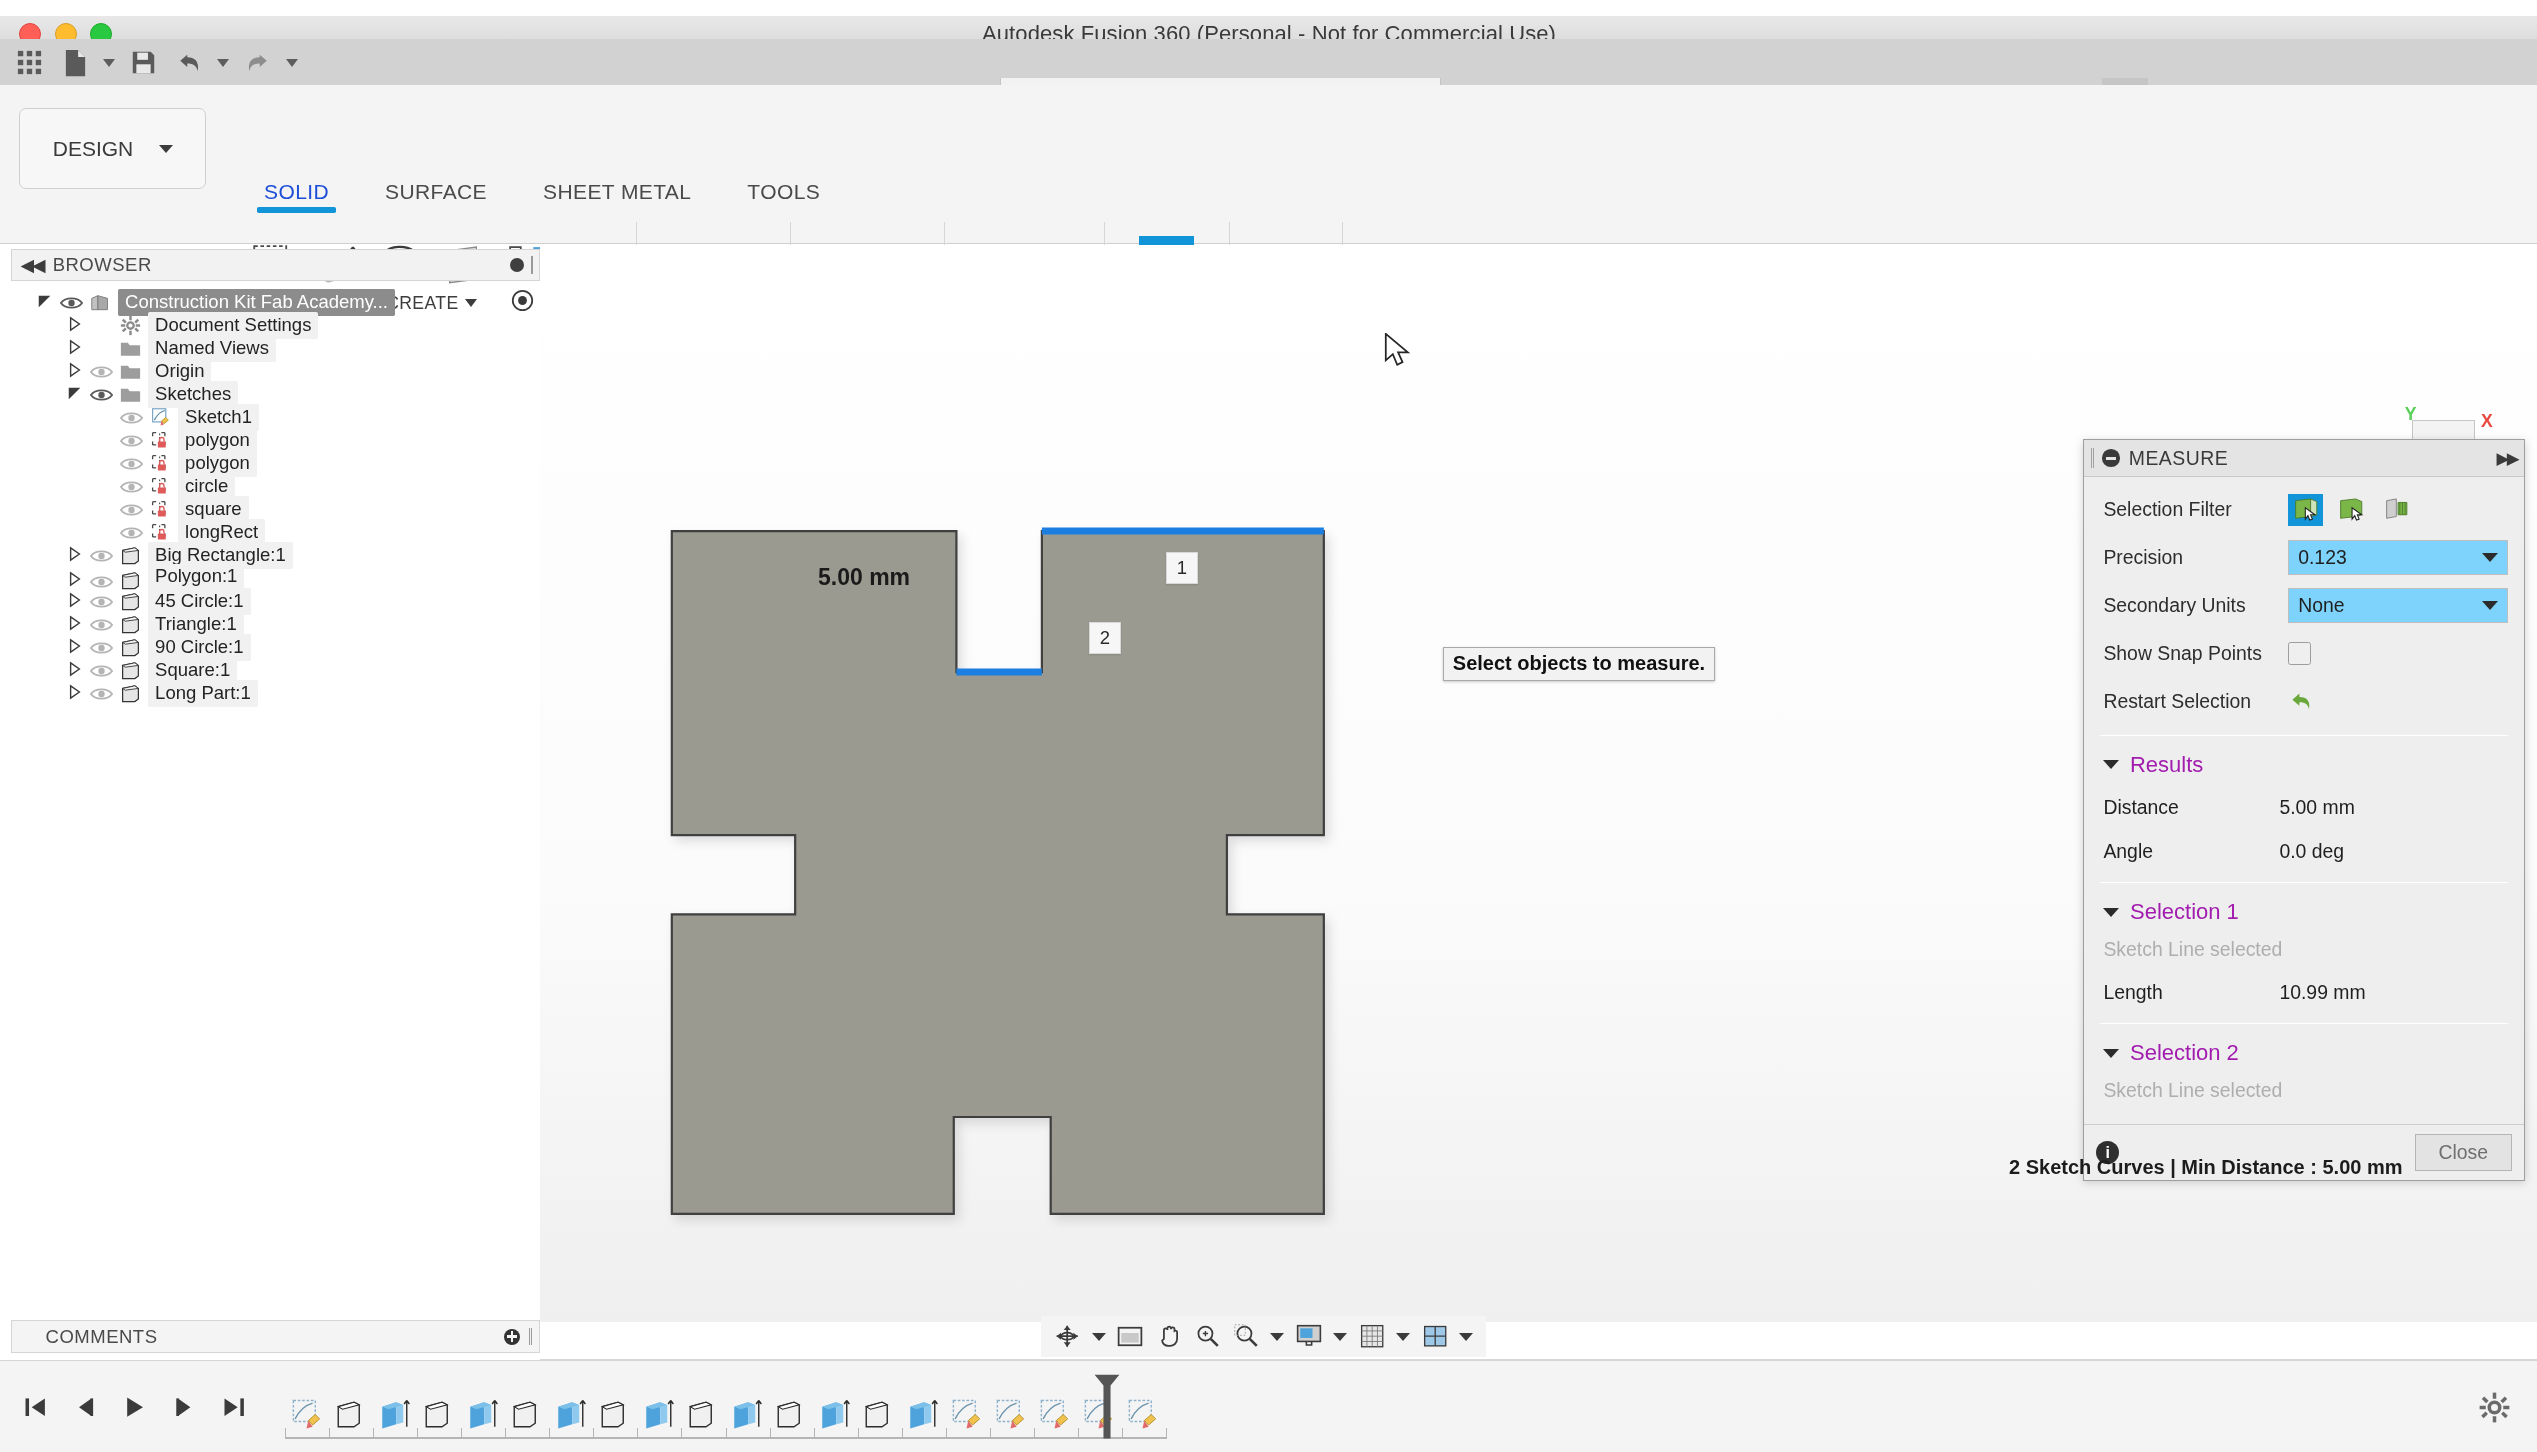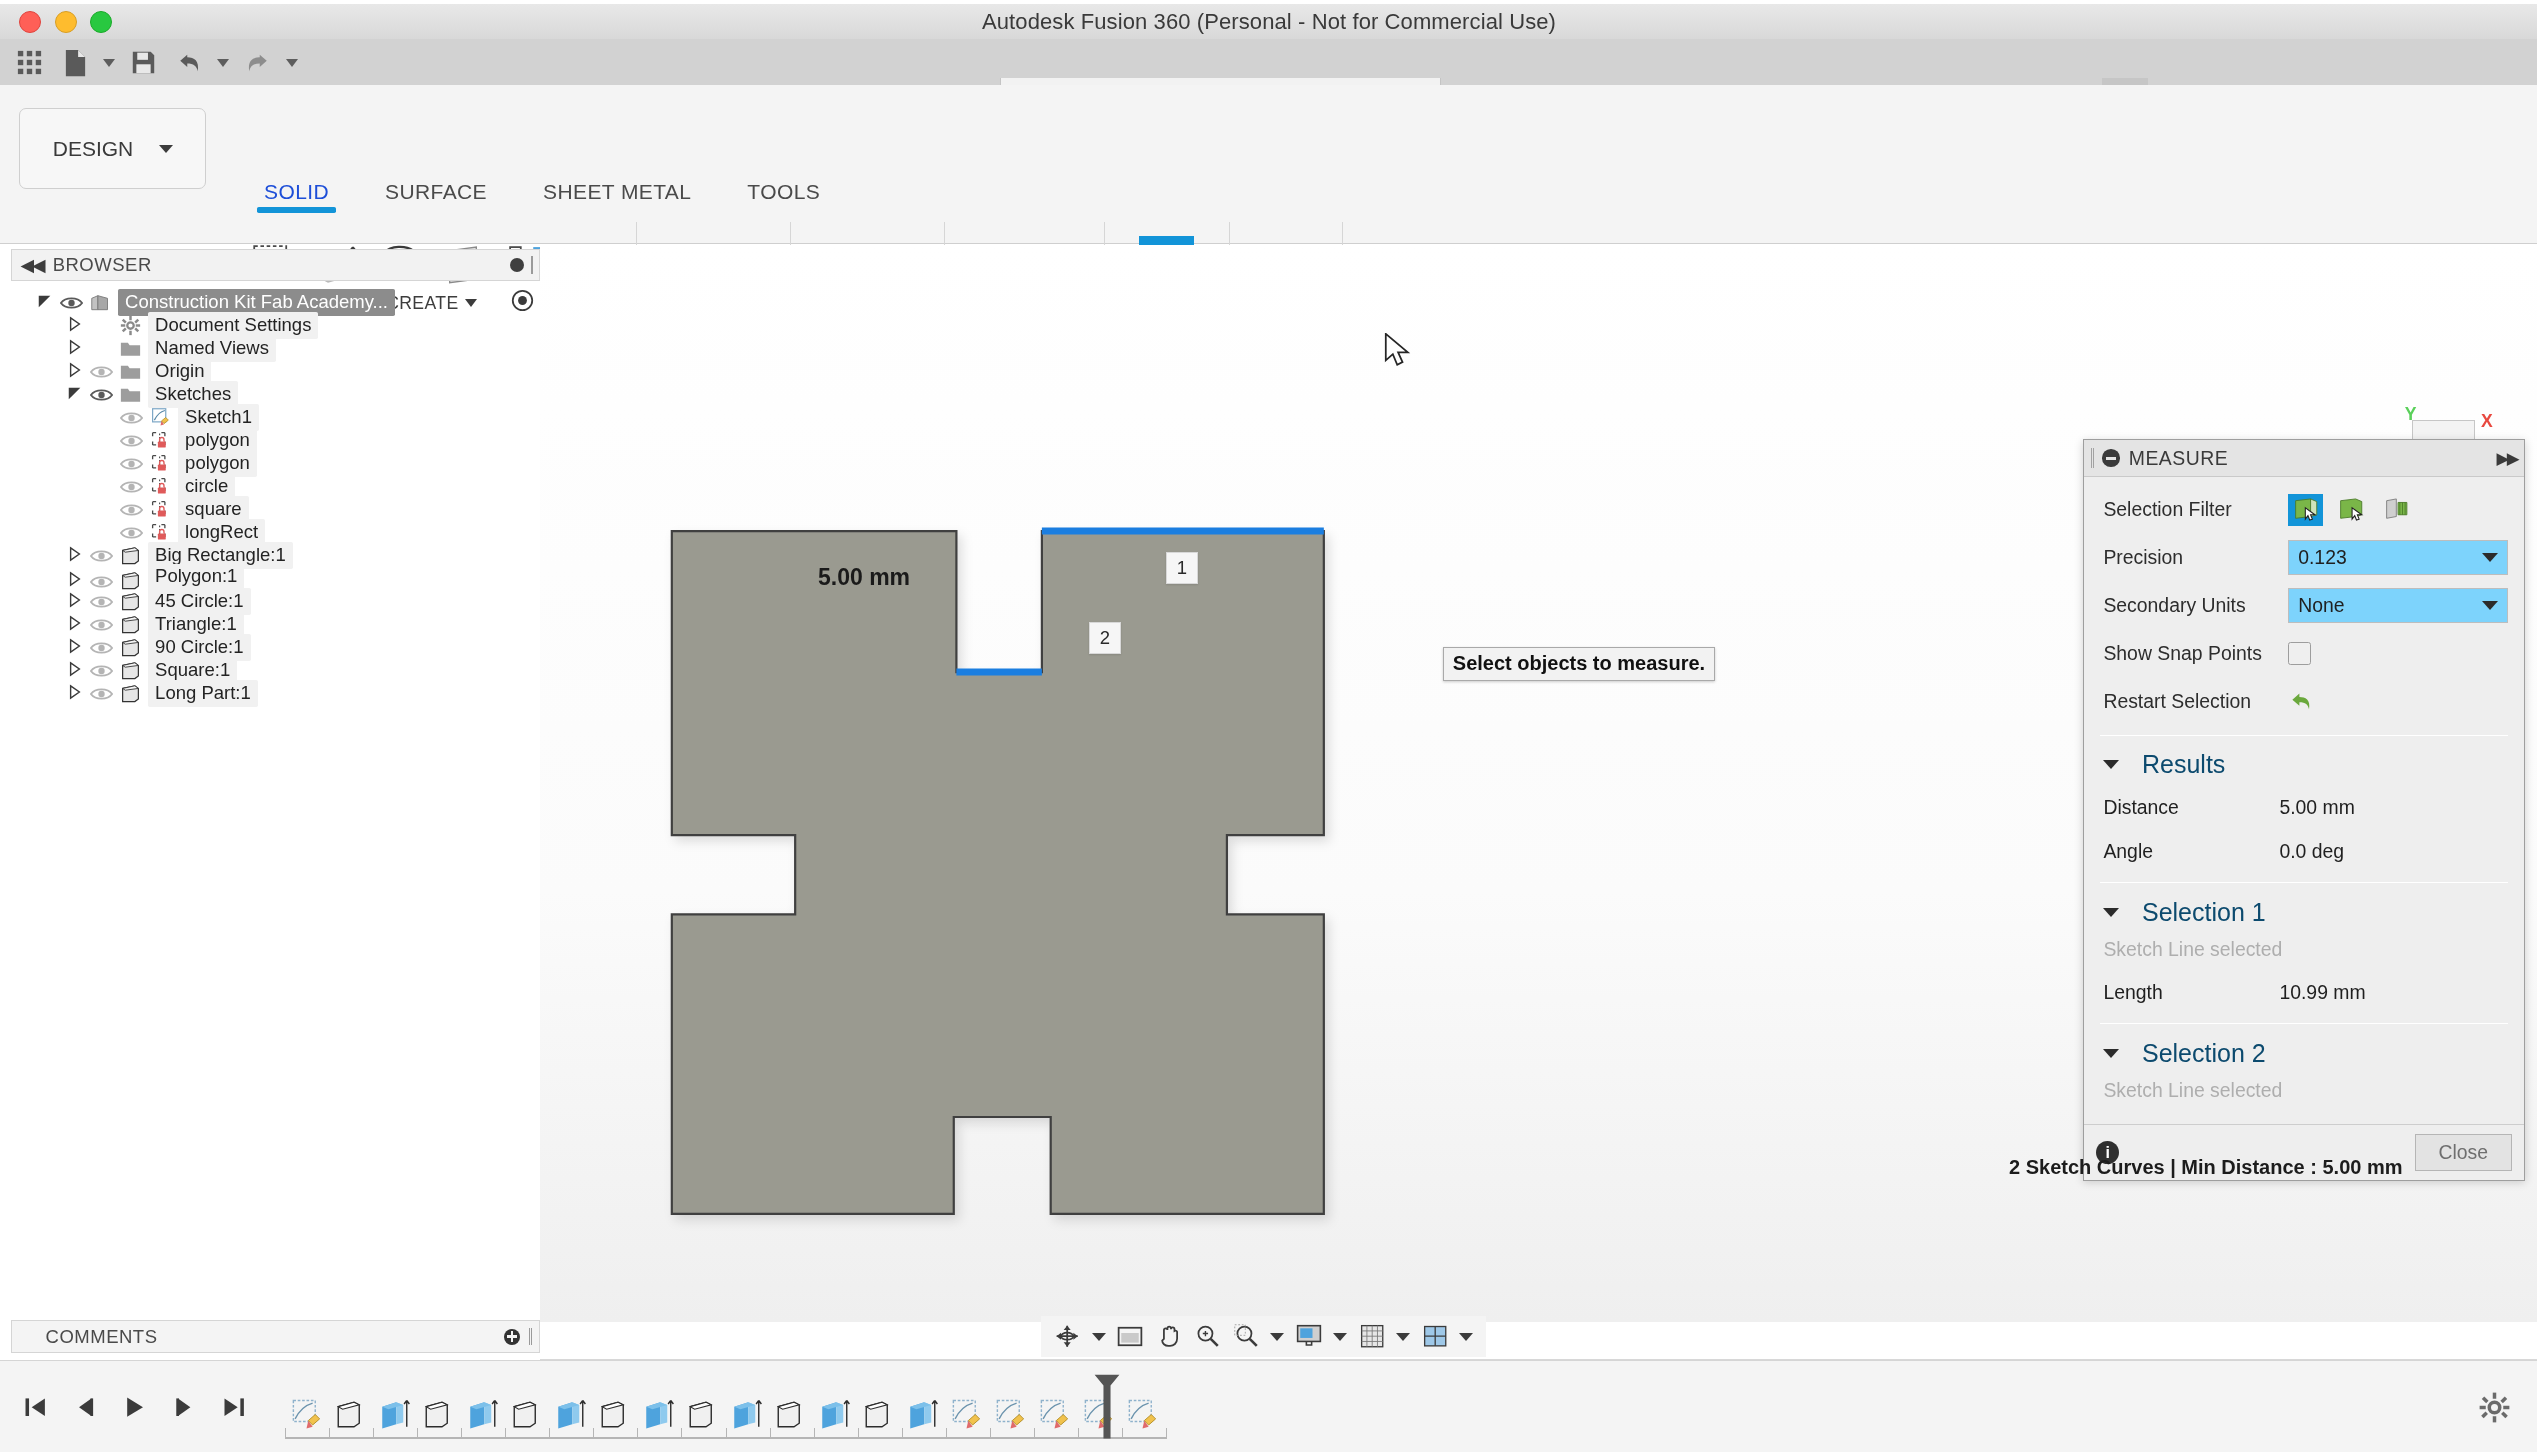--- a/index.html
+++ b/index.html
@@ -6,21 +6,21 @@
   html, body {
     width: 2538px; height: 1452px;
     font-family: "Liberation Sans", sans-serif;
     background: #ffffff;
     overflow: hidden;
   }
   #app { position: relative; width: 2538px; height: 1452px; }
 
   
   .mac-titlebar {
-    position: absolute; left: 0; top: 4px; width: 2538px; height: 37px;
+    position: absolute; left: 0; top: 16px; width: 2538px; height: 37px;
     background: linear-gradient(#e8e8e8, #d8d8d8);
     border-bottom: 0.9px solid #b9b9b9;
     display: flex; align-items: center;
   }
   .traffic { display: flex; gap: 13.2px; margin-left: 19.4px; }
   .dot { width: 22px; height: 22px; border-radius: 50%; }
   .dot.red { background: #ff5f57; border: 0.9px solid #e0443e; }
   .dot.yellow { background: #febc2e; border: 0.9px solid #d89e24; }
   .dot.green { background: #28c840; border: 0.9px solid #1aab29; }
   .mac-title {
@@ -181,21 +181,21 @@
   .f-ic { width: 35px; height: 32px; display: flex; align-items: center; justify-content: center; }
   .f-ic.active { background: #1294d8; }
   .md-select {
     flex: 1; height: 35px; background: #7dd3fc; border: 0.9px solid #bdbdbd;
     display: flex; align-items: center; padding: 0 8.8px;
     font-size: 19.4px; color: #1f1f1f;
   }
   .md-select .cr { margin-left: auto; border-left:8px solid transparent; border-right:8px solid transparent; border-top:9.7px solid #2b2b2b; }
   .md-check { width: 23px; height: 23px; background: #efefef; border: 0.9px solid #9d9d9d; border-radius: 2.6px; }
   .md-sep { height: 0.9px; background: #d2d2d2; margin: 8.8px 16px; border-top: 0.9px solid #fff; }
-  .md-section { display: flex; align-items: center; height: 41px; padding: 0 19.4px; font-size: 25px; color: #0c4a6e; gap: 12px; }
+  .md-section { display: flex; align-items: center; height: 41px; padding: 0 19.4px; font-size: 22px; color: #a21caf; }
   .md-section .cr { margin-right: 10.6px; border-left:8px solid transparent; border-right:8px solid transparent; border-top:9.7px solid #2b2b2b; }
   .md-kv { display: flex; align-items: center; height: 44px; padding: 0 19.4px; font-size: 19.4px; color: #1f1f1f; }
   .md-kv .k { flex: 0 0 176px; }
   .md-kv .v { }
   .md-note { padding: 5.3px 19.4px 8.8px; font-size: 19.4px; color: #aeaeae; }
   .md-footer {
     height: 56px; border-top: 0.9px solid #cdcdcd; background: #eeeeee;
     display: flex; align-items: center; padding: 0 12.3px;
   }
   .md-info { width: 23px; height: 23px; border-radius: 50%; background: #2f2f2f; color:#fff;

